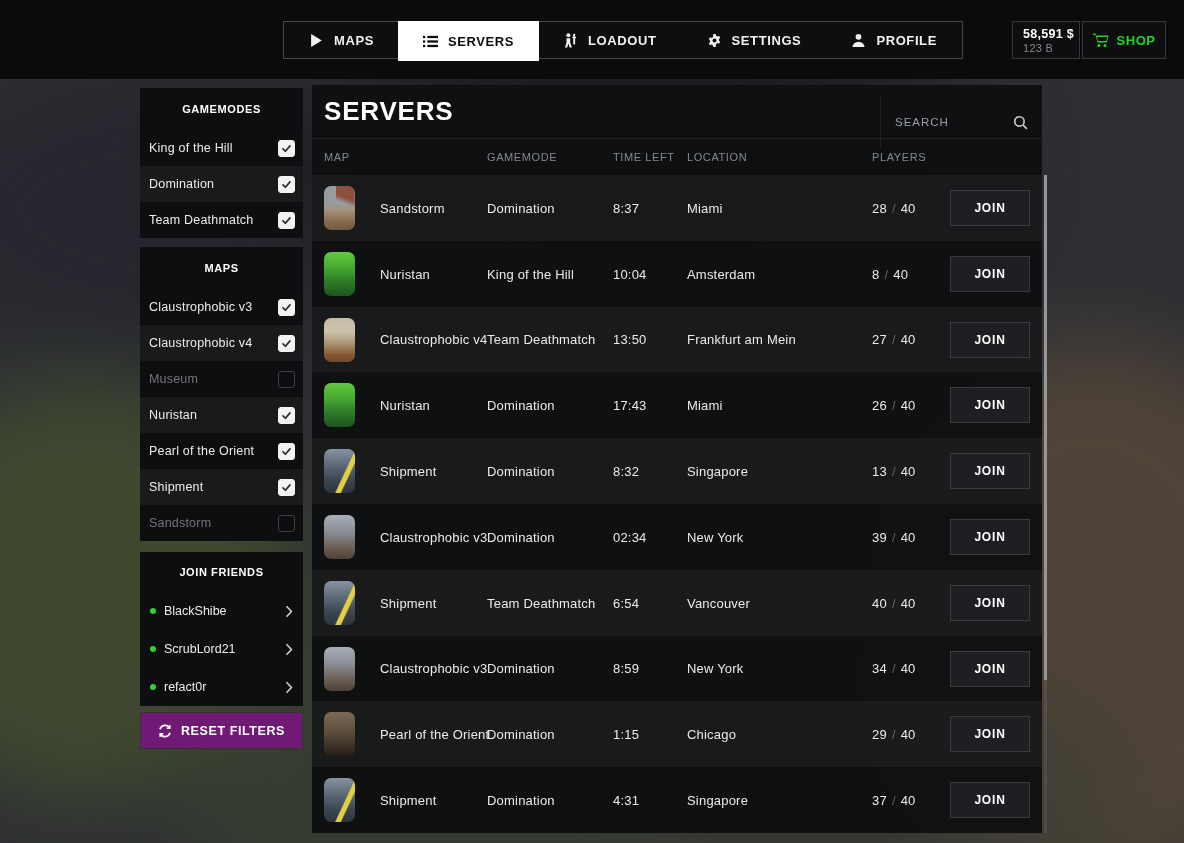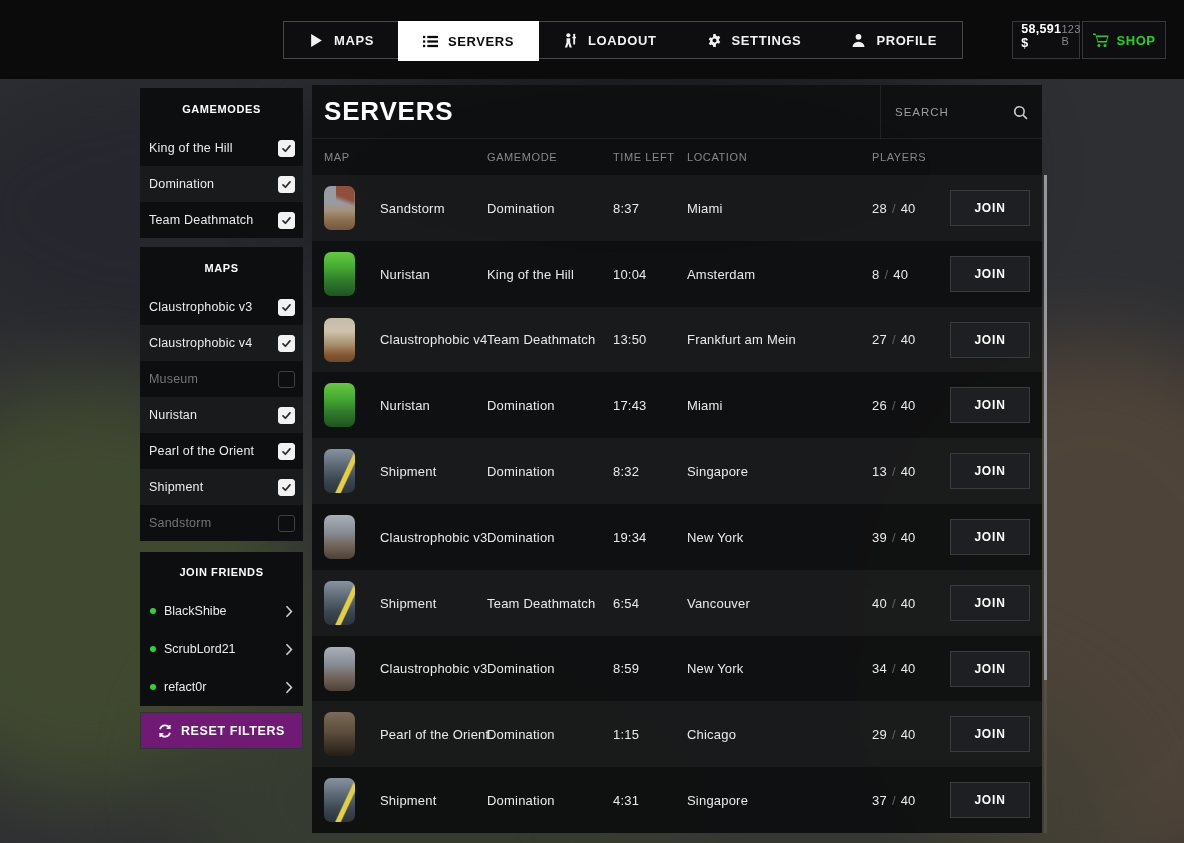--- a/index.html
+++ b/index.html
@@ -22,21 +22,21 @@
 
   
   .topbar { position:absolute; left:0; top:0; width:1184px; height:79px; background:#0b0b0c; }
   .nav-group { position:absolute; left:283px; top:21px; height:38px; display:flex; border:1px solid #47484a; background:#0e0e10; }
   .nav-tab { display:flex; align-items:center; gap:10px; padding:0 25px; color:#f1f1f2; font-size:13px; font-weight:700; letter-spacing:.6px; cursor:pointer; }
   .nav-tab.active { background:#ffffff; color:#0b0b0b; margin:-1px; height:40px; }
   .nav-icon { display:inline-flex; width:15px; height:15px; align-items:center; justify-content:center; }
   .nav-icon svg { width:100%; height:100%; }
 
   .wallet-wrap { position:absolute; right:18px; top:21px; height:38px; display:flex; gap:2px; }
-  .wallet { border:1px solid #36373a; background:#0e0e10; width:68px; display:flex; justify-content:center; padding-left:10px; }
+  .wallet { border:1px solid #36373a; background:#0e0e10; width:68px; display:flex; flex-direction:column; justify-content:center; padding-left:10px; }
   .wallet .money { font-size:12.5px; font-weight:700; color:#fff; letter-spacing:.3px; }
   .wallet .ammo  { font-size:11px; color:#85878a; margin-top:1px; letter-spacing:.3px; }
   .shop { border:1px solid #36373a; background:#0e0e10; width:84px; display:flex; align-items:center; justify-content:center; gap:8px; color:#22d422; font-size:13px; font-weight:700; letter-spacing:.5px; cursor:pointer; }
   .shop svg { width:16px; height:15px; }
 
   
   .panel { position:absolute; left:140px; width:163px; background:#0d0e10; }
   .panel-title { height:42px; display:flex; align-items:center; justify-content:center; font-size:11px; font-weight:800; letter-spacing:.6px; color:#fff; }
   #panel-gamemodes { top:88px; }
   #panel-maps { top:247px; }
@@ -56,21 +56,21 @@
   .friend-chevron { width:8px; height:13px; color:#cfd0d2; display:inline-flex; }
   .friend-chevron svg { width:100%; height:100%; }
 
   .reset-btn { position:absolute; left:140px; top:712px; width:163px; height:37px; background:#701a75; border:1px solid #323336; display:flex; align-items:center; justify-content:center; gap:9px; color:#fff; font-size:12.5px; font-weight:700; letter-spacing:.6px; cursor:pointer; }
   .reset-btn svg { width:14px; height:14px; }
 
   
   .main-panel { position:absolute; left:312px; top:85px; width:730px; height:748px; background:rgba(14,15,17,.97); }
   .main-header { position:relative; height:54px; border-bottom:1px solid rgba(255,255,255,.08); display:flex; align-items:center; }
   .main-title { font-size:26px; font-weight:900; letter-spacing:.8px; color:#fff; padding-left:12px; }
-  .search-box { position:absolute; right:0; top:0; width:162px; height:54px; border-left:1px solid rgba(255,255,255,.08); display:flex; align-items:center; padding:0 14px; gap:8px; }
+  .search-box { position:absolute; right:0; top:10px; width:162px; height:54px; border-left:1px solid rgba(255,255,255,.08); display:flex; align-items:center; padding:0 14px; gap:8px; }
   .search-input { flex:1; background:transparent; border:none; outline:none; color:#e8e8e8; font-family:"Liberation Sans", sans-serif; font-size:11.5px; letter-spacing:1px; min-width:0; }
   .search-input::placeholder { color:#9b9ea3; }
   .search-icon { width:15px; height:15px; color:#c9cacc; flex:none; display:inline-flex; }
   .search-icon svg { width:100%; height:100%; }
 
   .col-header { position:relative; height:36px; font-size:11px; color:#85888c; letter-spacing:.6px; }
   .col-header span { position:absolute; top:50%; transform:translateY(-50%); }
   .col-map { left:12px; } .col-gamemode { left:175px; } .col-time { left:301px; } .col-location { left:375px; } .col-players { left:560px; }
 
   .server-rows { position:relative; height:658px; }
@@ -367,21 +367,21 @@
         <span class="cell c-gamemode">Domination</span>
         <span class="cell c-time">8:32</span>
         <span class="cell c-location">Singapore</span>
         <span class="cell c-players"><span>13</span><span class="sep">/</span><span>40</span></span>
         <button class="join-btn">JOIN</button>
       </div>
       <div class="server-row">
         <span class="thumb thumb--claustrophobic-v3"></span>
         <span class="cell c-map">Claustrophobic v3</span>
         <span class="cell c-gamemode">Domination</span>
-        <span class="cell c-time">19:34</span>
+        <span class="cell c-time">02:34</span>
         <span class="cell c-location">New York</span>
         <span class="cell c-players"><span>39</span><span class="sep">/</span><span>40</span></span>
         <button class="join-btn">JOIN</button>
       </div>
       <div class="server-row">
         <span class="thumb thumb--shipment"></span>
         <span class="cell c-map">Shipment</span>
         <span class="cell c-gamemode">Team Deathmatch</span>
         <span class="cell c-time">6:54</span>
         <span class="cell c-location">Vancouver</span>

